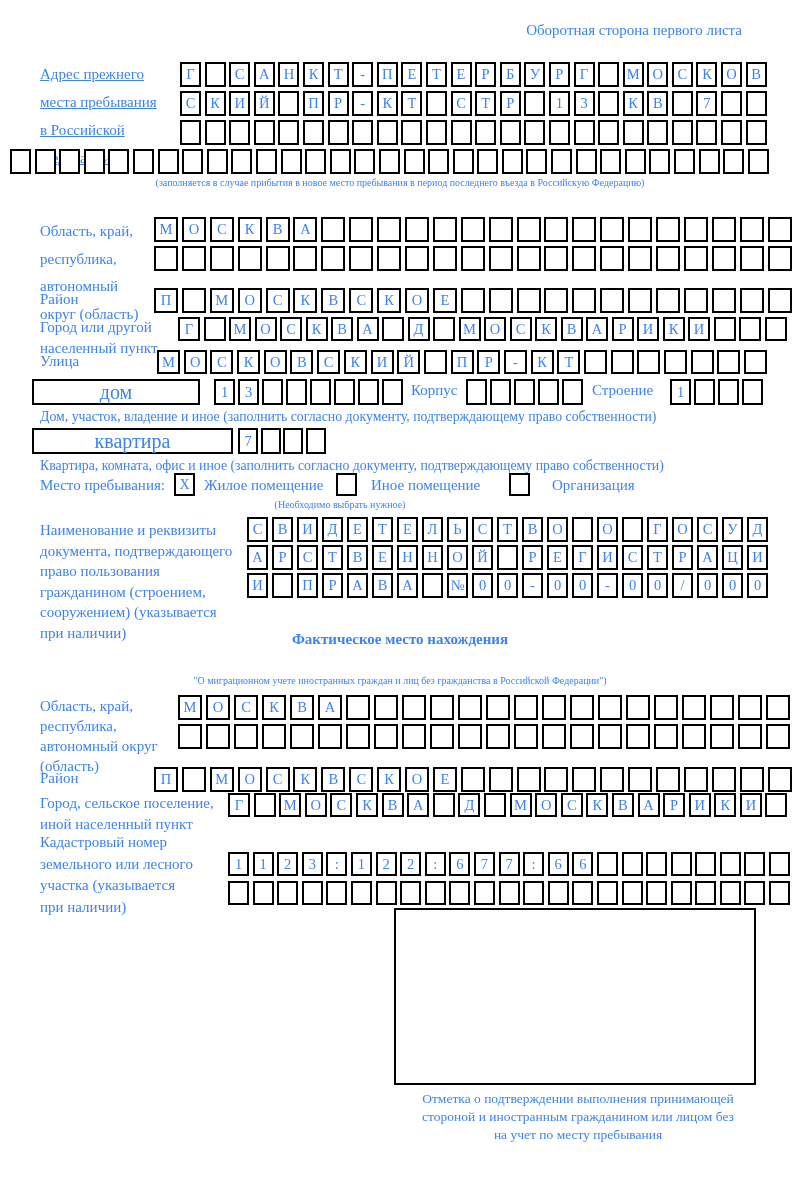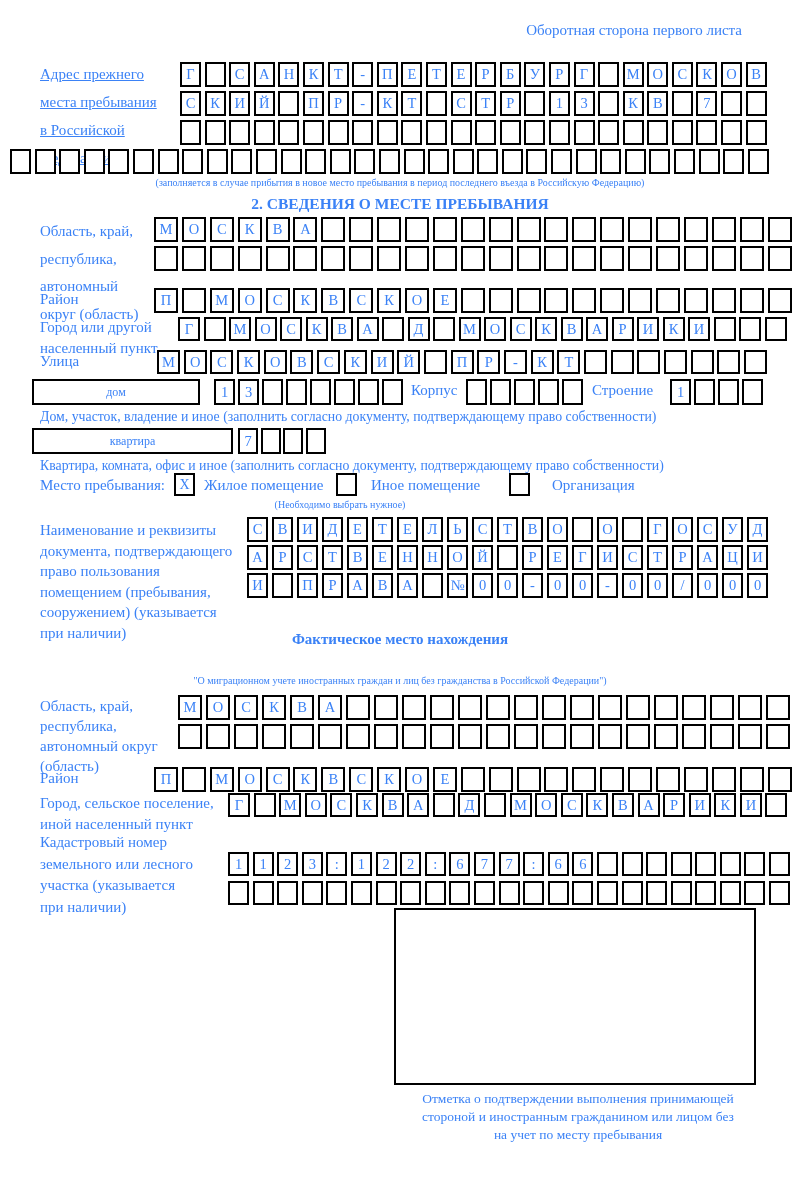--- a/index.html
+++ b/index.html
@@ -13,21 +13,21 @@
   .row-a{column-gap:3.9px;}        .row-a .cell{width:24px;height:25px;}
   .row-city{column-gap:3.5px;}     .row-city .cell{width:22px;height:24px;}
   .row-street{column-gap:3.7px;}   .row-street .cell{width:23px;height:24px;}
   .row-house{column-gap:3px;}      .row-house .cell{width:21px;height:26px;}
   .row-apt{column-gap:2.7px;}      .row-apt .cell{width:20px;height:26px;}
   .row-doc{column-gap:4px;}        .row-doc .cell{width:21px;height:25px;}
   .row-factreg{column-gap:4px;}    .row-factreg .cell{width:24px;height:25px;}
   .row-factcity{column-gap:3.6px;} .row-factcity .cell{width:22px;height:24px;}
   .row-cad{column-gap:3.6px;}      .row-cad .cell{width:21px;height:24px;}
   .labelbox{position:absolute;box-sizing:border-box;border:2px solid #000;display:flex;
-            align-items:center;justify-content:center;font-size:12px;background:#fff;}
+            align-items:center;justify-content:center;font-size:20px;background:#fff;}
   .cb{position:absolute;box-sizing:border-box;width:21px;height:23px;border:2px solid #000;
       display:flex;align-items:center;justify-content:center;font-size:14px;background:#fff;}
   .note{font-size:10px;}
   .h-bold{font-weight:bold;}
   .lines div{line-height:inherit;}
   .center{text-align:center;white-space:normal;}
 </style>
 </head>
 <body>
 
@@ -147,21 +147,20 @@
       <span class="cell"></span>
       <span class="cell"></span>
       <span class="cell"></span>
       <span class="cell"></span>
       <span class="cell"></span>
       <span class="cell"></span>
       <span class="cell"></span>
     </div>
   <div class="abs note" style="left:0;top:177px;width:800px;text-align:center;">(заполняется в случае прибытия в новое место пребывания в период последнего въезда в Российскую Федерацию)</div>
 
-  <div class="abs h-bold" style="left:0;top:195px;width:800px;text-align:center;font-size:15.5px;">2. СВЕДЕНИЯ О МЕСТЕ ПРЕБЫВАНИЯ</div>
 
   <div class="abs lines" style="left:40px;top:218px;line-height:27.5px;">
     <div>Область, край,</div>
     <div>республика,</div>
     <div>автономный</div>
     <div>округ (область)</div>
   </div>
   <div class="grid row-a" style="left:154px;top:217px;">
       <span class="cell">М</span>
       <span class="cell">О</span>
@@ -341,21 +340,21 @@
   <div class="cb" style="left:336px;top:473px;"></div>
   <div class="abs" style="left:371px;top:477px;">Иное помещение</div>
   <div class="cb" style="left:509px;top:473px;"></div>
   <div class="abs" style="left:552px;top:477px;">Организация</div>
   <div class="abs note" style="left:150px;top:499px;width:380px;text-align:center;">(Необходимо выбрать нужное)</div>
 
   <div class="abs lines" style="left:40px;top:520px;line-height:20.5px;">
     <div>Наименование и реквизиты</div>
     <div>документа, подтверждающего</div>
     <div>право пользования</div>
-    <div>помещением (пребывания,</div>
+    <div>гражданином (строением,</div>
     <div>сооружением) (указывается</div>
     <div>при наличии)</div>
   </div>
   <div class="grid row-doc" style="left:247px;top:517px;">
       <span class="cell">С</span>
       <span class="cell">В</span>
       <span class="cell">И</span>
       <span class="cell">Д</span>
       <span class="cell">Е</span>
       <span class="cell">Т</span>

